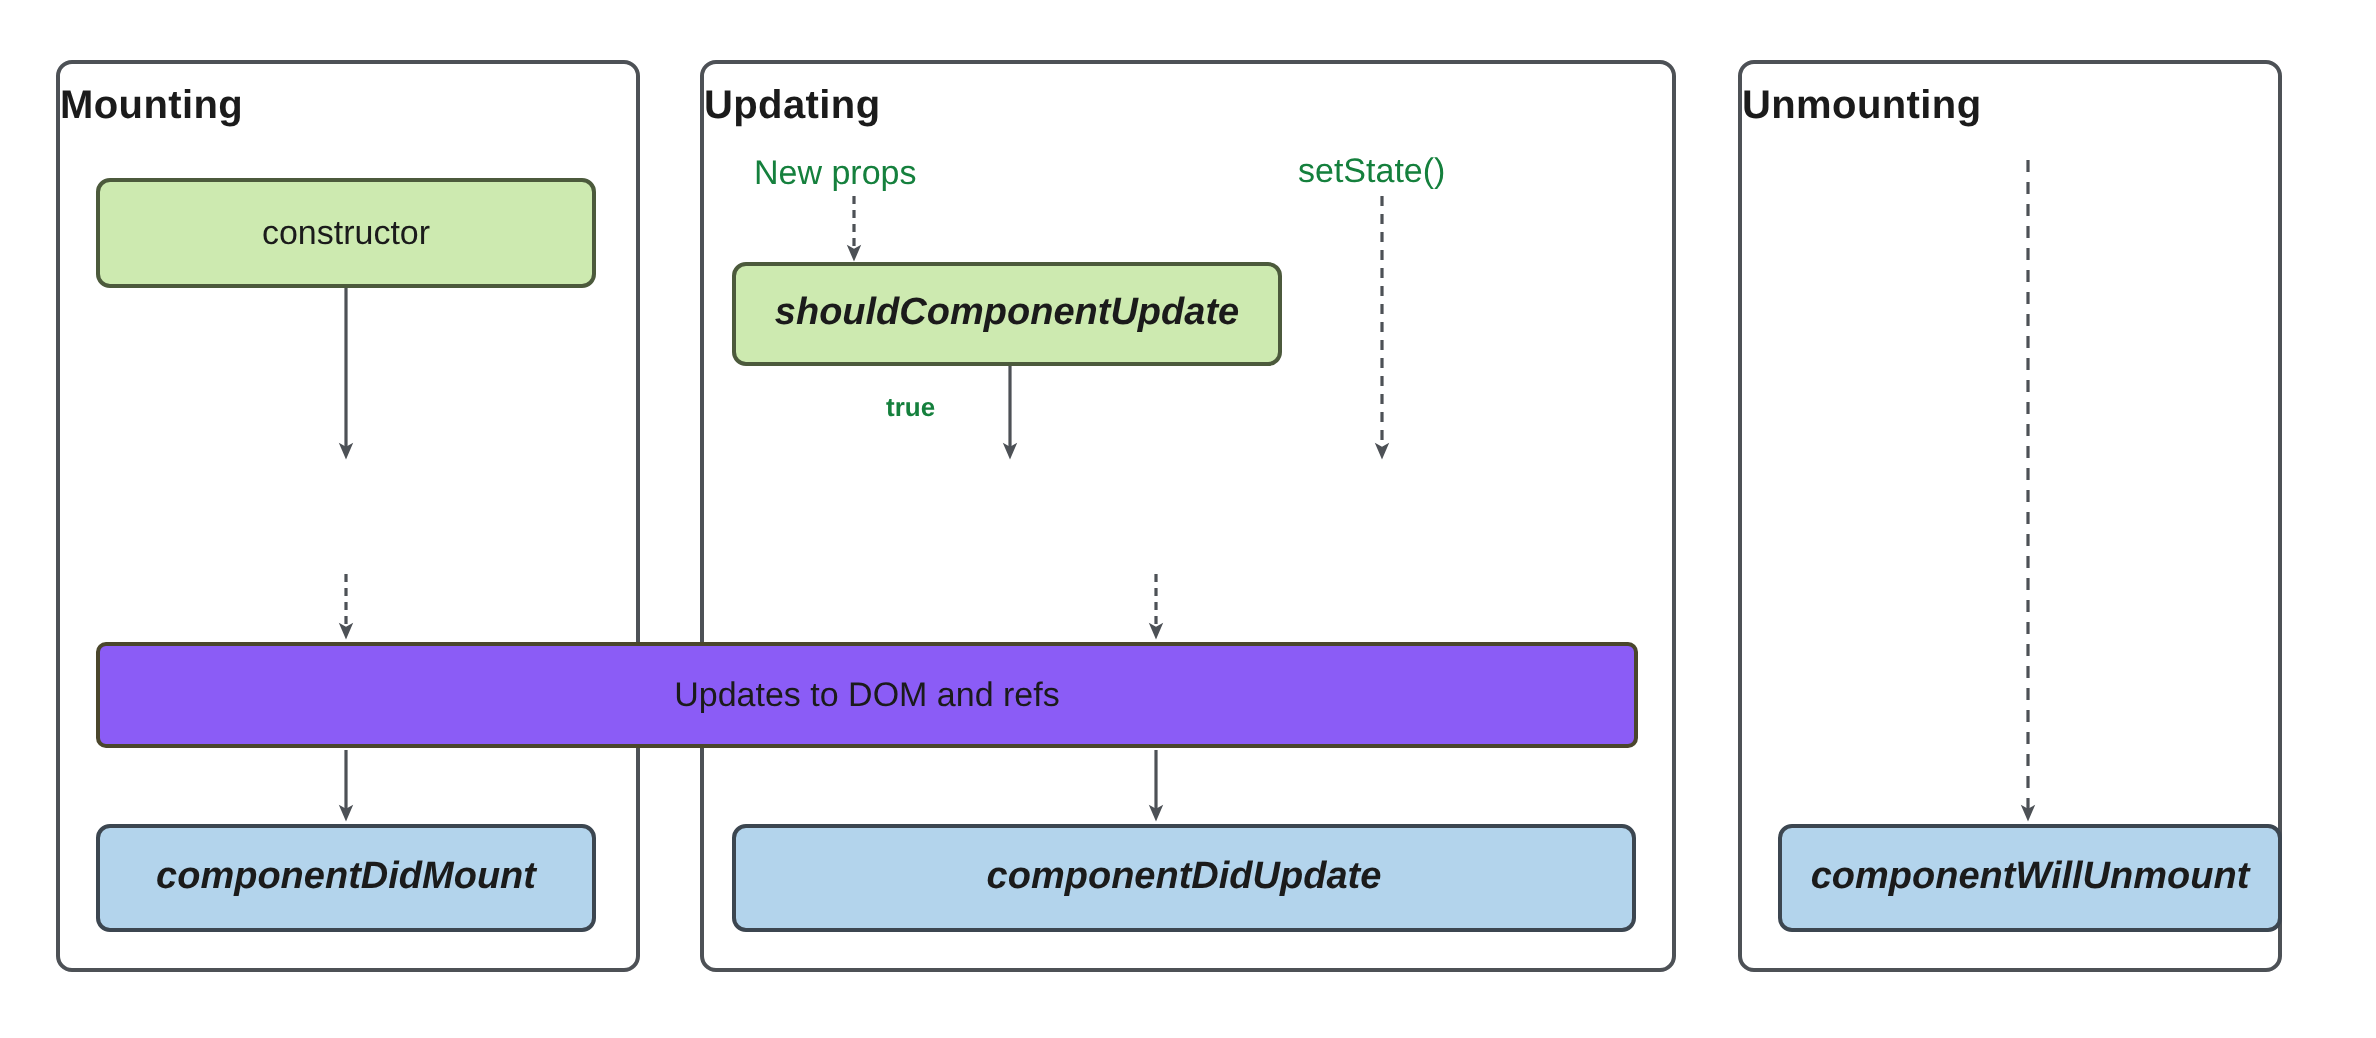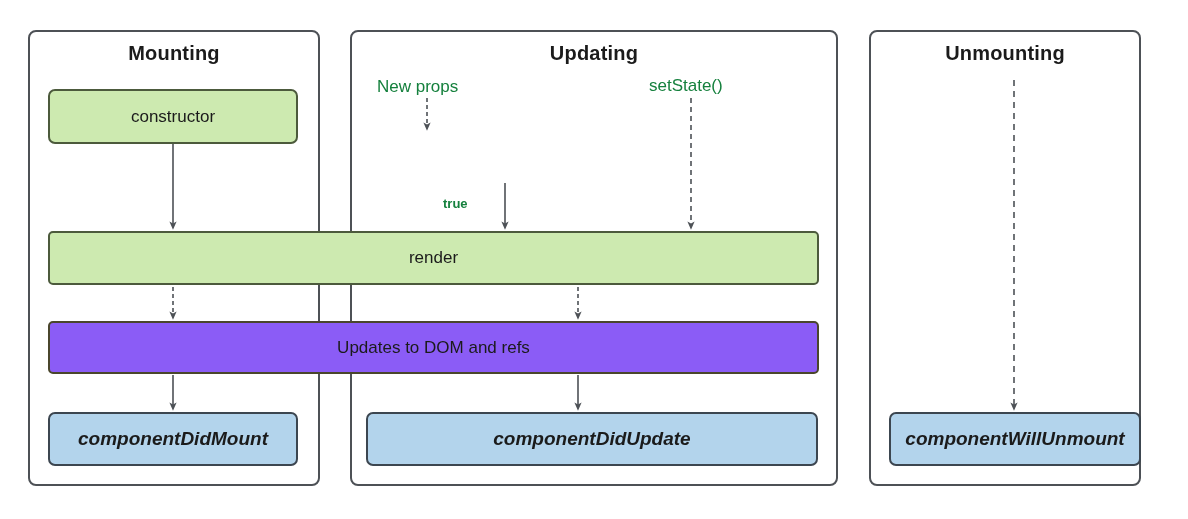--- a/index.html
+++ b/index.html
@@ -24,21 +24,20 @@
     box-sizing: border-box;
     border: 2px solid #4d5156;
     border-radius: 8px;
     background: #ffffff;
   }
   .panel-title {
     position: absolute;
     top: 10px;
     left: 0;
     width: 100%;
-    text-align: center;
     font-size: 20px;
     font-weight: bold;
     color: #1b1b1b;
     letter-spacing: 0.2px;
   }
   #panel-mounting   { left: 28px;  top: 30px; width: 292px; height: 456px; }
   #panel-updating   { left: 350px; top: 30px; width: 488px; height: 456px; }
   #panel-unmounting { left: 869px; top: 30px; width: 272px; height: 456px; }
 
   
@@ -133,22 +132,22 @@
 
     <line x1="1014" y1="80" x2="1014" y2="407" stroke="#4d5156" stroke-width="1.6" stroke-dasharray="6,5" marker-end="url(#ah)"></line>
   </svg>
 
   <div class="flow-label" id="label-new-props">New props</div>
   <div class="flow-label" id="label-set-state">setState()</div>
   <div class="flow-label bold" id="label-true">true</div>
 
   <div class="node green" id="node-constructor">constructor</div>
 
+  <div class="node green italic" id="node-should-component-update">shouldComponentUpdate</div>
 
-  <div class="node green wide" id="node-render">render</div>
 
   <div class="node yellow wide" id="node-updates-dom">Updates to DOM and refs</div>
 
   <div class="node blue italic" id="node-component-did-mount">componentDidMount</div>
 
   <div class="node blue italic" id="node-component-will-unmount">componentWillUnmount</div>
 
   <div class="node blue italic" id="node-component-did-update">componentDidUpdate</div>
 
 </div>

